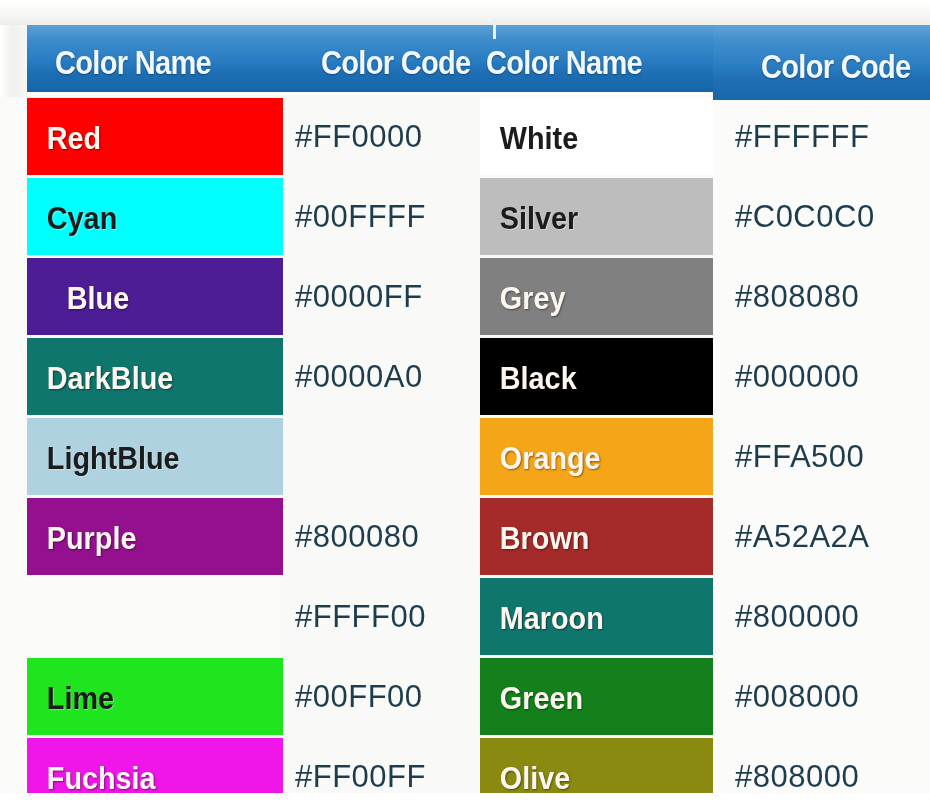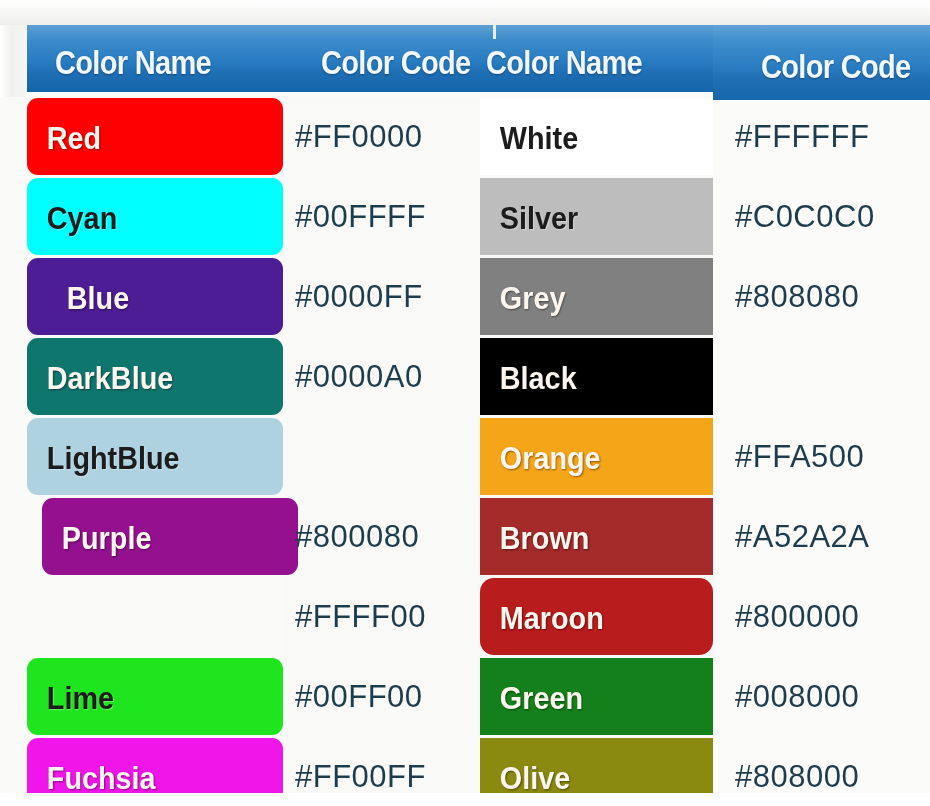--- a/index.html
+++ b/index.html
@@ -128,21 +128,21 @@
 
   .swatch {
     position: absolute;
     top: 1px;
     height: 77px;
     box-sizing: border-box;
     display: flex;
     align-items: center;
     z-index: 2;
   }
-  .swatch.c1 { left: 27px; width: 256px; border-radius: 11px; }
+  .swatch.c1 { left: 27px; width: 256px; }
   .swatch.c3 { left: 480px; width: 233px; }
 
   .swatch .label {
     font-size: 32px;
     font-weight: bold;
     font-family: "Liberation Sans Narrow", "Liberation Sans", sans-serif;
     transform: scaleX(0.9);
     transform-origin: left center;
     white-space: nowrap;
     padding-left: 22px;
@@ -237,49 +237,50 @@
       <div class="trow">
         <div class="stripe"></div>
         <div class="stripe2"></div>
         <div class="swatch c1" style="background: #0f766e;">
           <span class="label lighttx">DarkBlue</span>
         </div>
         <div class="code c2">#0000A0</div>
         <div class="swatch c3" style="background: rgb(0, 0, 0);">
           <span class="label lighttx">Black</span>
         </div>
+        <div class="code c4">#000000</div>
       </div>
       <div class="trow">
         <div class="stripe"></div>
         <div class="stripe2"></div>
         <div class="swatch c1" style="background: rgb(174, 210, 224);">
           <span class="label darktx">LightBlue</span>
         </div>
         <div class="swatch c3" style="background: rgb(245, 165, 24);">
           <span class="label lighttx">Orange</span>
         </div>
         <div class="code c4">#FFA500</div>
       </div>
       <div class="trow">
         <div class="stripe"></div>
         <div class="stripe2"></div>
-        <div class="swatch c1" style="background: rgb(149, 16, 143); margin-left: 15px;">
+        <div class="swatch c1" style="background: rgb(149, 16, 143);">
           <span class="label lighttx">Purple</span>
         </div>
         <div class="code c2">#800080</div>
         <div class="swatch c3" style="background: rgb(165, 42, 42);">
           <span class="label lighttx">Brown</span>
         </div>
         <div class="code c4">#A52A2A</div>
       </div>
       <div class="trow">
         <div class="stripe"></div>
         <div class="stripe2"></div>
         <div class="code c2">#FFFF00</div>
-        <div class="swatch c3" style="background: #b91c1c; border-radius: 14px;">
+        <div class="swatch c3" style="background: #0f766e;">
           <span class="label lighttx">Maroon</span>
         </div>
         <div class="code c4">#800000</div>
       </div>
       <div class="trow">
         <div class="stripe"></div>
         <div class="stripe2"></div>
         <div class="swatch c1" style="background: rgb(30, 229, 30);">
           <span class="label darktx">Lime</span>
         </div>

